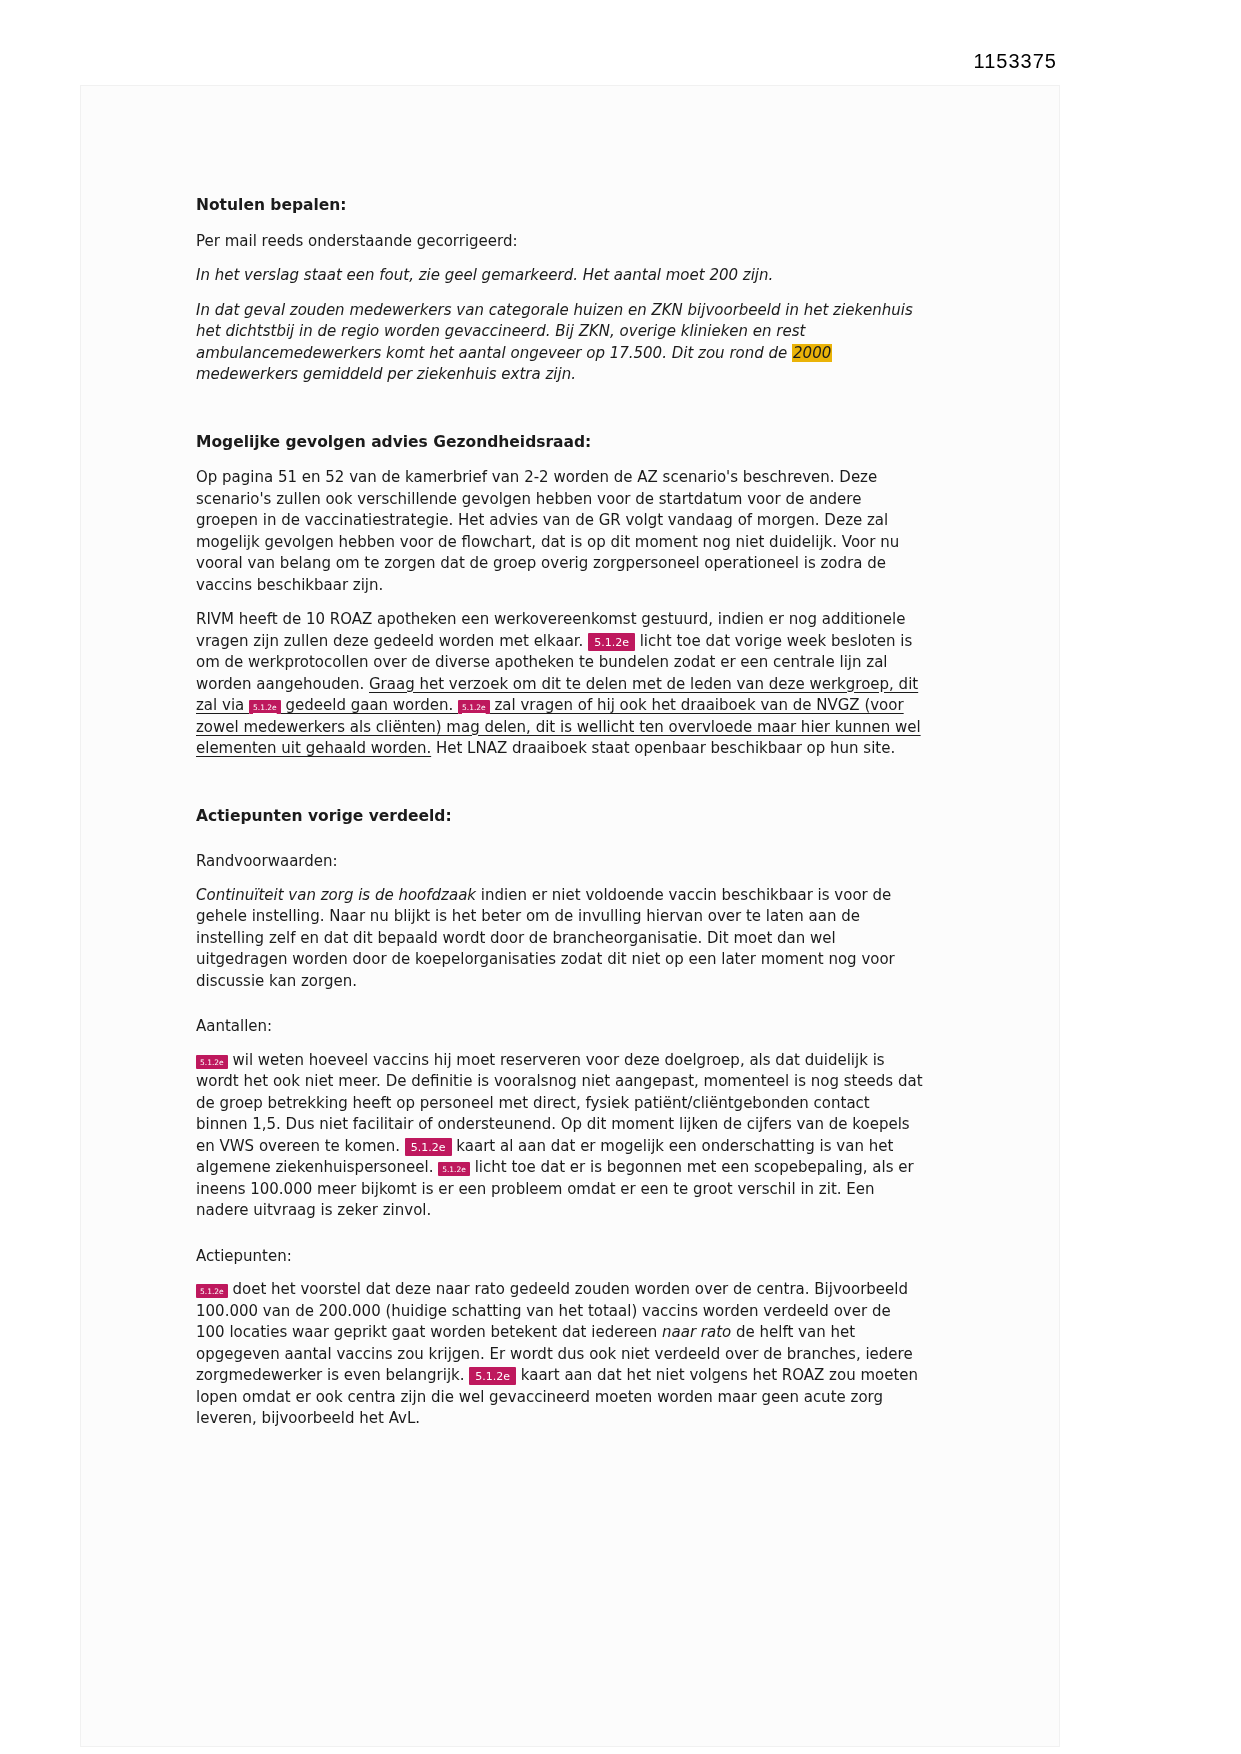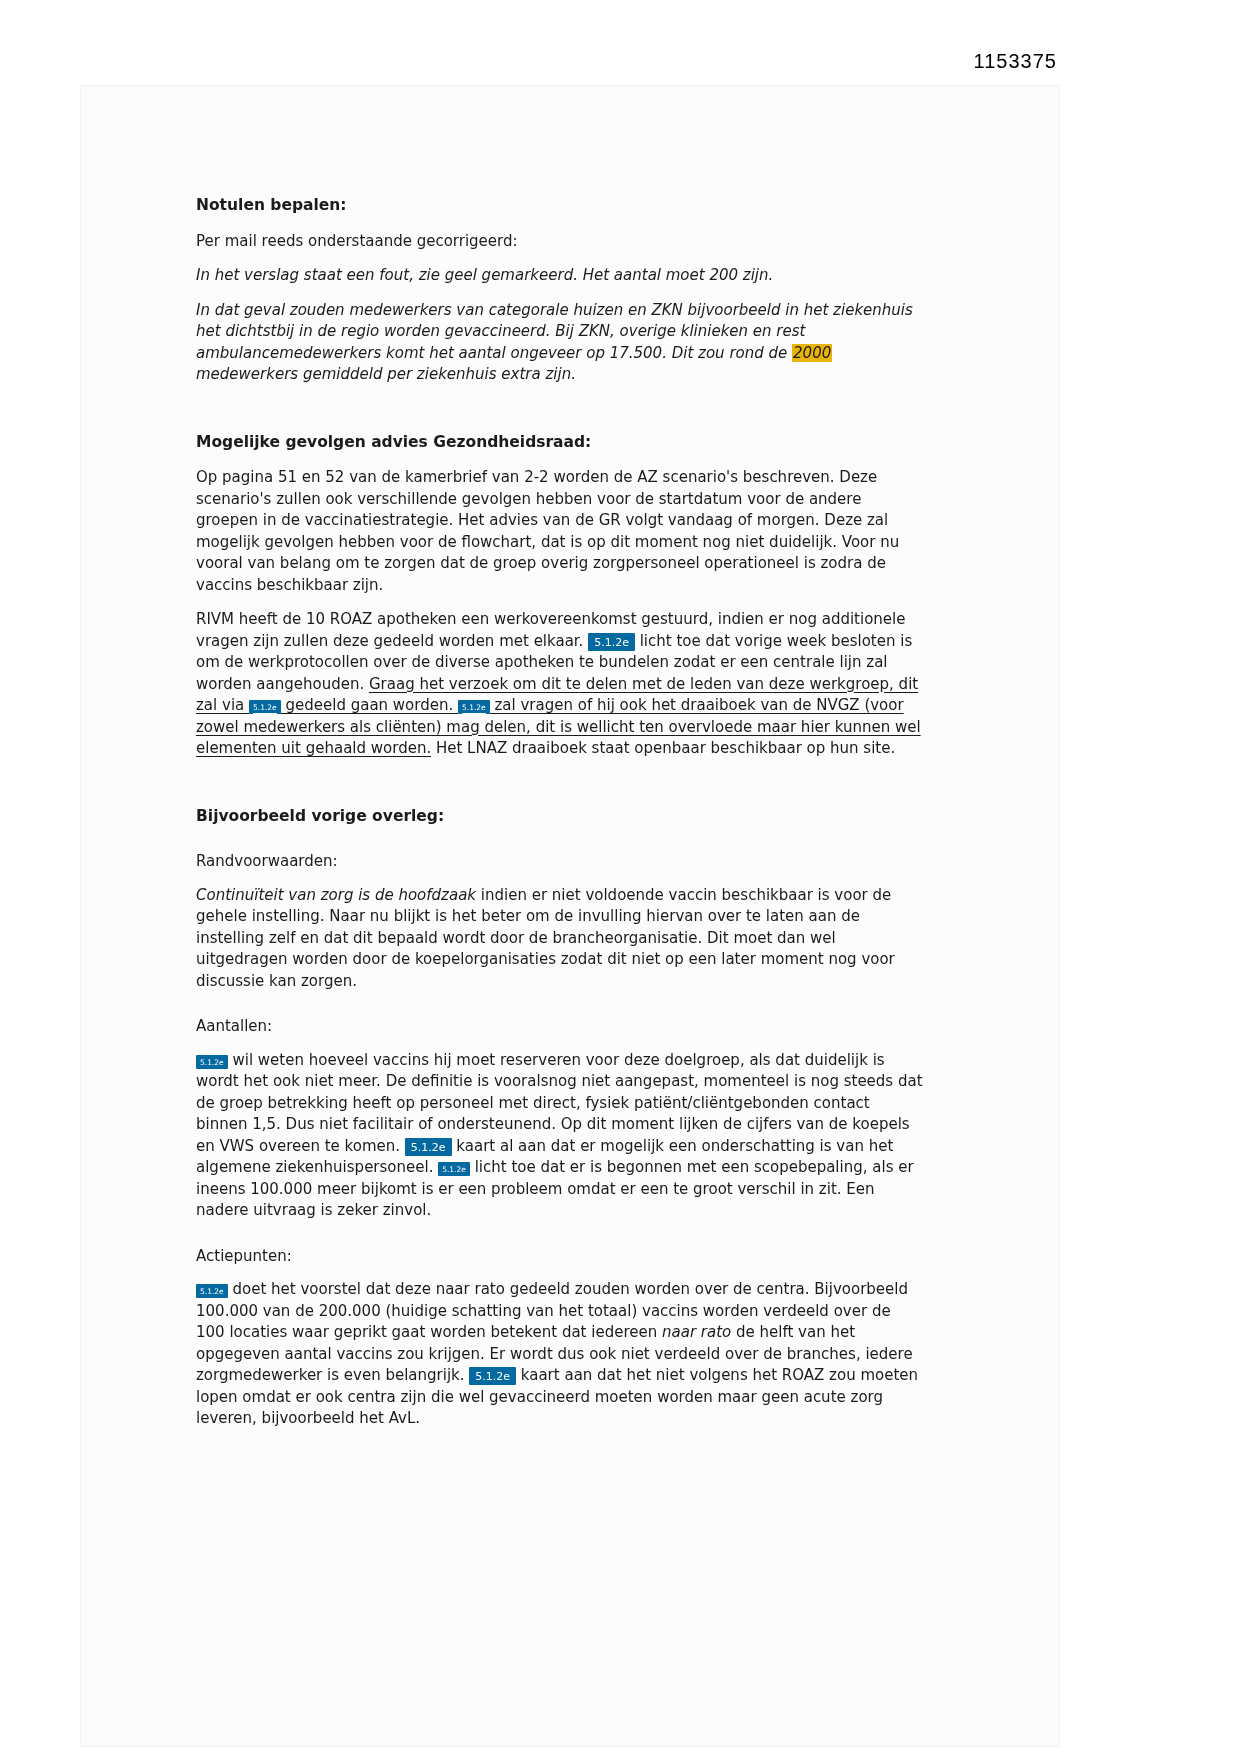--- a/index.html
+++ b/index.html
@@ -20,42 +20,42 @@
     font-size:15px;line-height:21.5px;
   }
   .heading{font-weight:bold;font-size:15.5px;margin:46px 0 14px 0;}
   .heading:first-child{margin-top:0;}
   .subheading{margin:24px 0 12px 0;}
   .para{margin:0 0 13px 0;}
   .it{font-style:italic;}
   .ul{text-decoration:underline;text-underline-offset:3px;}
   .hl{background:#eab308;padding:0 1px;}
   .redact{
-    display:inline-block;background:#0369a1;color:#ffffff;
+    display:inline-block;background:#be185d;color:#ffffff;
     font-style:normal;line-height:normal;vertical-align:baseline;
     border-radius:1px;
   }
   .redact-lg{font-size:11px;padding:3px 6px 2px 6px;}
   .redact-sm{font-size:7.5px;padding:3px 4px 2px 4px;}
 </style>
 </head>
 <body>
 
 <div class="page-number">1153375</div>
 
 <div class="scan">
   <div class="doc" id="doc-blocks">
       <p class="heading"><span>Notulen bepalen:</span></p>
       <p class="para"><span>Per mail reeds onderstaande gecorrigeerd:</span></p>
       <p class="para"><span class="it">In het verslag staat een fout, zie geel gemarkeerd. Het aantal moet 200 zijn.</span></p>
       <p class="para"><span class="it">In dat geval zouden medewerkers van categorale huizen en ZKN bijvoorbeeld in het ziekenhuis het dichtstbij in de regio worden gevaccineerd. Bij ZKN, overige klinieken en rest ambulancemedewerkers komt het aantal ongeveer op 17.500. Dit zou rond de </span><span class="it hl">2000</span><span class="it"> medewerkers gemiddeld per ziekenhuis extra zijn.</span></p>
       <p class="heading"><span>Mogelijke gevolgen advies Gezondheidsraad:</span></p>
       <p class="para"><span>Op pagina 51 en 52 van de kamerbrief van 2-2 worden de AZ scenario's beschreven. Deze scenario's zullen ook verschillende gevolgen hebben voor de startdatum voor de andere groepen in de vaccinatiestrategie. Het advies van de GR volgt vandaag of morgen. Deze zal mogelijk gevolgen hebben voor de flowchart, dat is op dit moment nog niet duidelijk. Voor nu vooral van belang om te zorgen dat de groep overig zorgpersoneel operationeel is zodra de vaccins beschikbaar zijn.</span></p>
       <p class="para"><span>RIVM heeft de 10 ROAZ apotheken een werkovereenkomst gestuurd, indien er nog additionele vragen zijn zullen deze gedeeld worden met elkaar. </span><span class="redact redact-lg">5.1.2e</span><span> licht toe dat vorige week besloten is om de werkprotocollen over de diverse apotheken te bundelen zodat er een centrale lijn zal worden aangehouden. </span><span class="ul">Graag het verzoek om dit te delen met de leden van deze werkgroep, dit zal via </span><span class="redact redact-sm ul">5.1.2e</span><span class="ul"> gedeeld gaan worden. </span><span class="redact redact-sm ul">5.1.2e</span><span class="ul"> zal vragen of hij ook het draaiboek van de NVGZ (voor zowel medewerkers als cliënten) mag delen, dit is wellicht ten overvloede maar hier kunnen wel elementen uit gehaald worden.</span><span> Het LNAZ draaiboek staat openbaar beschikbaar op hun site.</span></p>
-      <p class="heading"><span>Bijvoorbeeld vorige overleg:</span></p>
+      <p class="heading"><span>Actiepunten vorige verdeeld:</span></p>
       <p class="subheading"><span>Randvoorwaarden:</span></p>
       <p class="para"><span class="it">Continuïteit van zorg is de hoofdzaak</span><span> indien er niet voldoende vaccin beschikbaar is voor de gehele instelling. Naar nu blijkt is het beter om de invulling hiervan over te laten aan de instelling zelf en dat dit bepaald wordt door de brancheorganisatie. Dit moet dan wel uitgedragen worden door de koepelorganisaties zodat dit niet op een later moment nog voor discussie kan zorgen.</span></p>
       <p class="subheading"><span>Aantallen:</span></p>
       <p class="para"><span class="redact redact-sm">5.1.2e</span><span> wil weten hoeveel vaccins hij moet reserveren voor deze doelgroep, als dat duidelijk is wordt het ook niet meer. De definitie is vooralsnog niet aangepast, momenteel is nog steeds dat de groep betrekking heeft op personeel met direct, fysiek patiënt/cliëntgebonden contact binnen 1,5. Dus niet facilitair of ondersteunend. Op dit moment lijken de cijfers van de koepels en VWS overeen te komen. </span><span class="redact redact-lg">5.1.2e</span><span> kaart al aan dat er mogelijk een onderschatting is van het algemene ziekenhuispersoneel. </span><span class="redact redact-sm">5.1.2e</span><span> licht toe dat er is begonnen met een scopebepaling, als er ineens 100.000 meer bijkomt is er een probleem omdat er een te groot verschil in zit. Een nadere uitvraag is zeker zinvol.</span></p>
       <p class="subheading"><span>Actiepunten:</span></p>
       <p class="para"><span class="redact redact-sm">5.1.2e</span><span> doet het voorstel dat deze naar rato gedeeld zouden worden over de centra. Bijvoorbeeld 100.000 van de 200.000 (huidige schatting van het totaal) vaccins worden verdeeld over de 100 locaties waar geprikt gaat worden betekent dat iedereen </span><span class="it">naar rato</span><span> de helft van het opgegeven aantal vaccins zou krijgen. Er wordt dus ook niet verdeeld over de branches, iedere zorgmedewerker is even belangrijk. </span><span class="redact redact-lg">5.1.2e</span><span> kaart aan dat het niet volgens het ROAZ zou moeten lopen omdat er ook centra zijn die wel gevaccineerd moeten worden maar geen acute zorg leveren, bijvoorbeeld het AvL.</span></p>
     </div>
 </div>
 
 </body></html>

